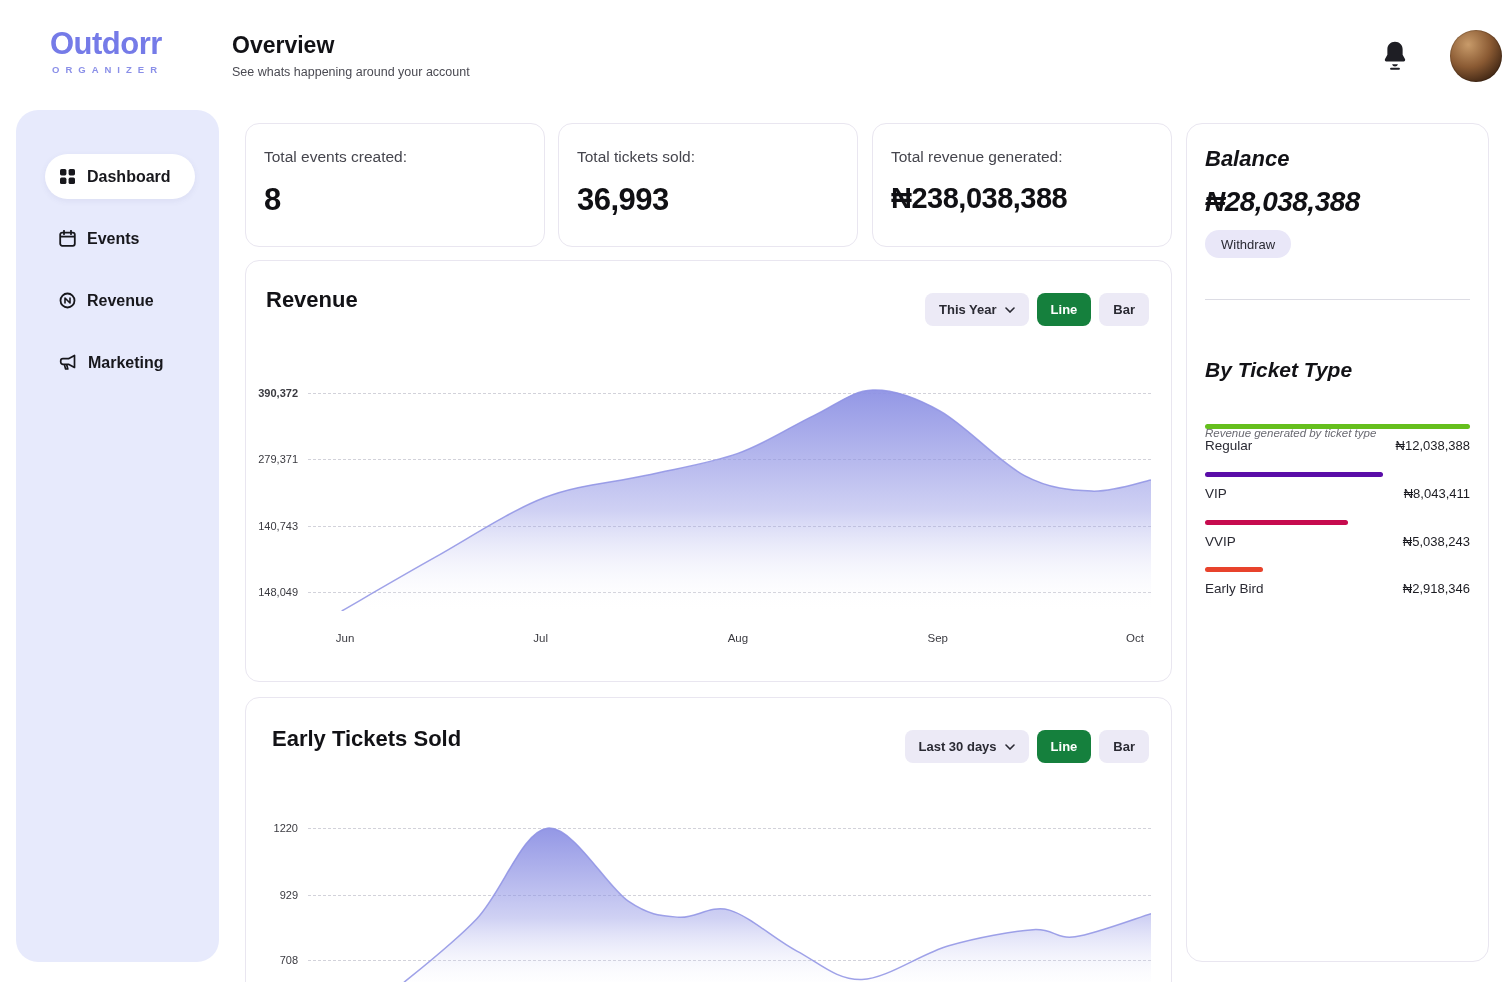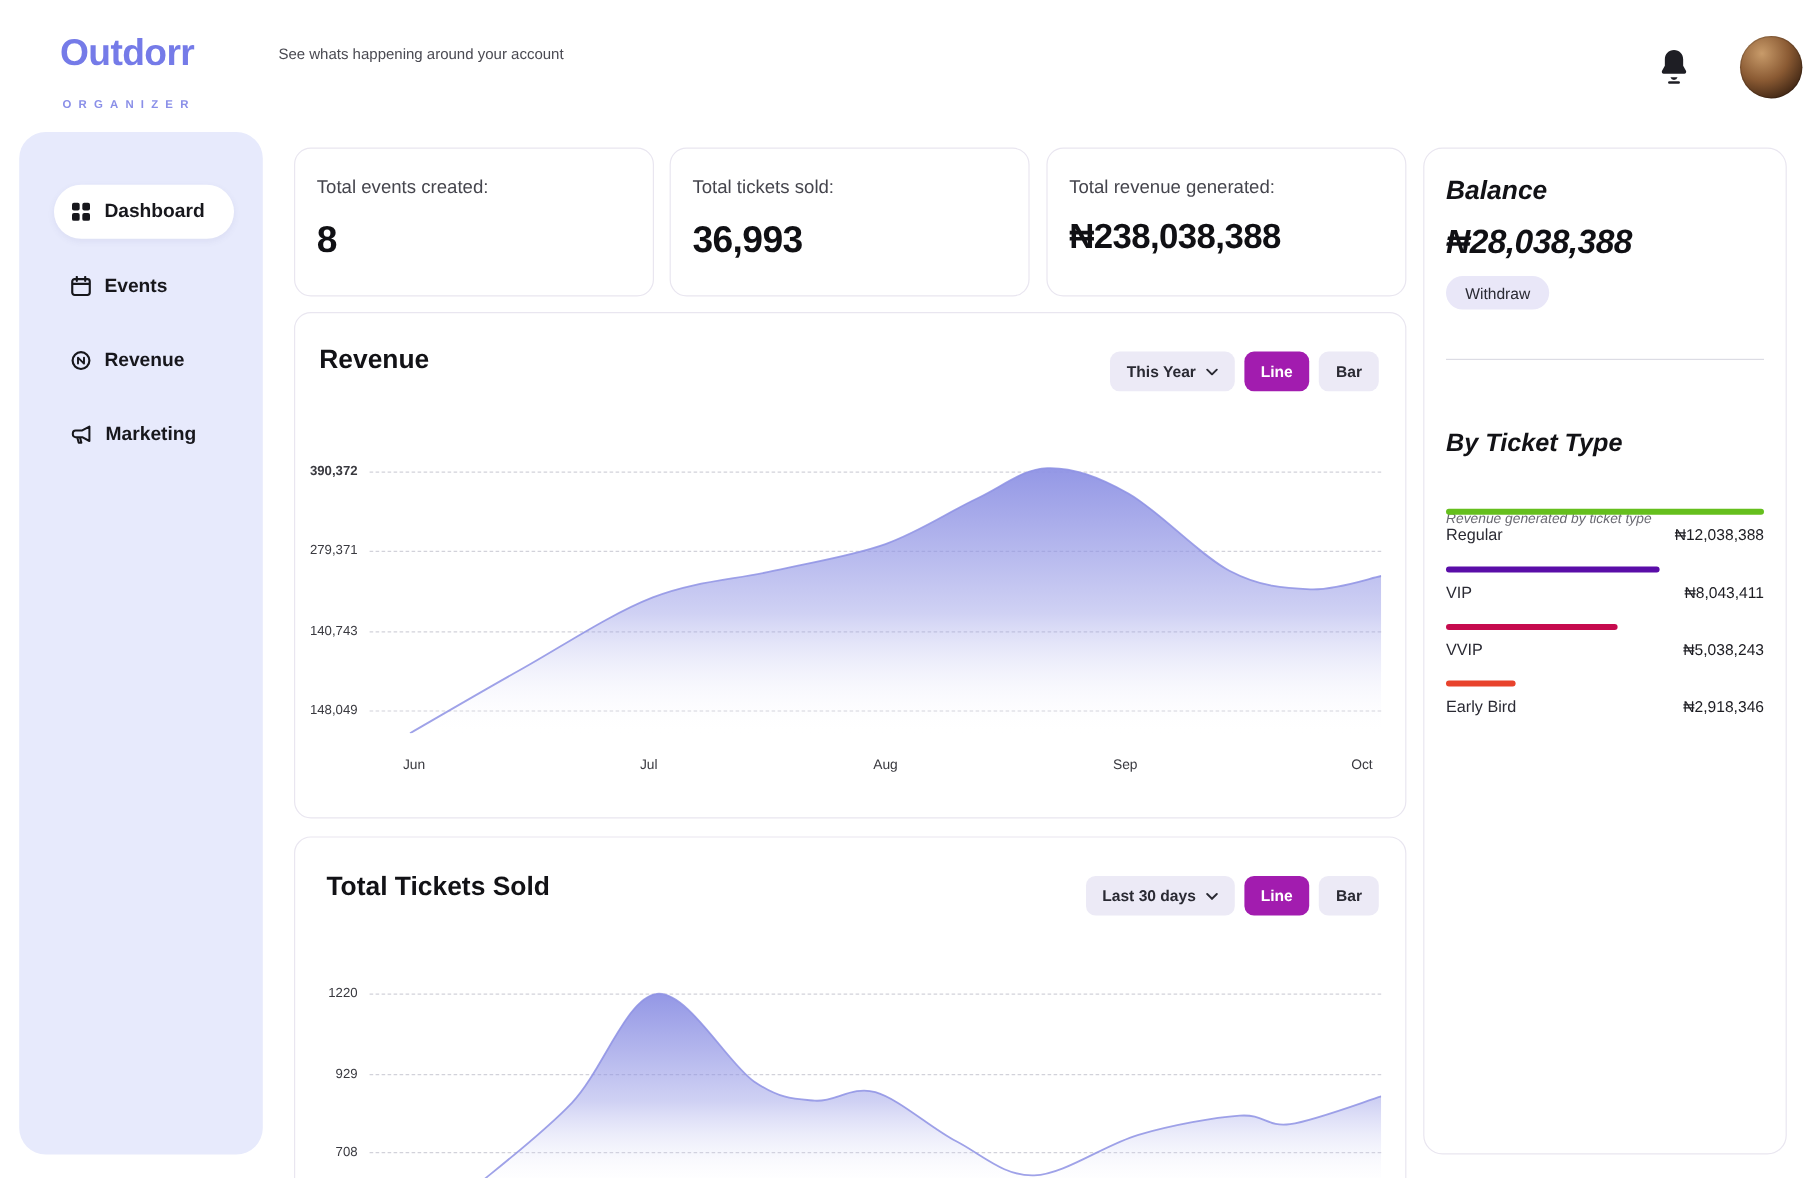--- a/index.html
+++ b/index.html
@@ -4,21 +4,21 @@
 <style>
   *{margin:0;padding:0;box-sizing:border-box;}
   html,body{width:1512px;height:982px;overflow:hidden;background:#fff;
     font-family:"Liberation Sans","DejaVu Sans",sans-serif;color:#17171c;}
   body{position:relative;}
   .abs{position:absolute;}
 
   
   .logo{left:50px;top:26px;}
   .logo-text{font-size:31px;font-weight:800;color:#757be8;letter-spacing:-0.5px;}
-  .logo-sub{font-size:9.5px;letter-spacing:6px;color:#8a8fe8;font-weight:700;margin-top:20px;margin-left:2px;}
+  .logo-sub{font-size:9.5px;letter-spacing:6px;color:#8a8fe8;font-weight:700;margin-top:2px;margin-left:2px;}
   .page-head{left:232px;top:32px;}
   .page-title{font-size:23px;font-weight:800;color:#121216;}
   .page-sub{font-size:12.5px;color:#4a4a52;margin-top:6px;}
   .bell{left:1376px;top:36px;width:38px;height:38px;display:flex;align-items:center;justify-content:center;cursor:pointer;}
   .avatar{left:1450px;top:30px;width:52px;height:52px;border-radius:50%;
     background:radial-gradient(circle at 35% 28%,#c89b6a 0%,#8a5a33 45%,#4a2d18 75%,#241207 100%);
     box-shadow:inset 0 0 0 1px rgba(0,0,0,.15);cursor:pointer;}
 
   
   .sidebar{left:16px;top:110px;width:203px;height:852px;background:#e7eafc;border-radius:22px;}
@@ -29,21 +29,21 @@
 
   
   .card{background:#fff;border:1px solid #e9e6f0;border-radius:14px;}
   .stat-label{position:absolute;left:18px;top:24px;font-size:15.5px;color:#45454d;font-weight:500;}
   .stat-value{position:absolute;left:18px;top:58px;font-size:31px;font-weight:800;color:#101014;letter-spacing:-0.5px;}
 
   .card-title{position:absolute;left:20px;top:26px;font-size:22px;font-weight:800;color:#121216;}
   .controls{position:absolute;right:22px;top:32px;display:flex;gap:8px;align-items:center;}
   .pill{height:33px;display:flex;align-items:center;gap:8px;padding:0 14px;border-radius:8px;
     background:#eceaf6;font-size:13px;font-weight:600;color:#2a2a33;cursor:pointer;white-space:nowrap;}
-  .pill.dark{background:#a21caf;color:#fff;text-align:center;}
+  .pill.dark{background:#15803d;color:#fff;text-align:center;}
 
   
   .plot{position:absolute;}
   .gl{position:absolute;left:0;right:0;border-top:1.5px dashed #d2d2da;}
   .gl .ytick{position:absolute;left:-72px;top:-7px;width:62px;text-align:right;font-size:11px;color:#3a3a40;}
   .chart-canvas{position:absolute;inset:0;}
   .xl{position:absolute;transform:translateX(-50%);font-size:11.5px;color:#3a3a40;}
 
   
   .panel{left:1186px;top:123px;width:303px;height:839px;border-radius:16px;}
@@ -63,20 +63,21 @@
 </style>
 </head>
 <body>
 
 <div class="abs logo">
   <div class="logo-text">Outdorr</div>
   <div class="logo-sub">ORGANIZER</div>
 </div>
 
 <div class="abs page-head">
+  <div class="page-title">Overview</div>
   <div class="page-sub">See whats happening around your account</div>
 </div>
 
 <div class="abs bell">
   <svg width="30" height="32" viewBox="0 0 24 26">
     <path d="M12 2.2c-3.6 0-6.2 2.7-6.2 6.2v4.4l-1.9 3.4c-.5.9.1 2 1.1 2h14c1 0 1.6-1.1 1.1-2l-1.9-3.4V8.4c0-3.5-2.6-6.2-6.2-6.2z" fill="#1e1e24"></path>
     <path d="M9.6 20.6a2.5 2.5 0 0 0 4.8 0z" fill="#1e1e24"></path>
     <rect x="8" y="23.4" width="8" height="1.6" rx="0.8" fill="#1e1e24"></rect>
   </svg>
 </div>
@@ -171,21 +172,21 @@
       </div>
     <span class="xl" style="left:4.4%;top:243px;">Jun</span>
     <span class="xl" style="left:27.6%;top:243px;">Jul</span>
     <span class="xl" style="left:51%;top:243px;">Aug</span>
     <span class="xl" style="left:74.7%;top:243px;">Sep</span>
     <span class="xl" style="left:98.1%;top:243px;">Oct</span>
   </div>
 </div>
 
 <div class="abs card" style="left:245px;top:697px;width:927px;height:400px;">
-  <div class="card-title" style="left:26px;top:28px;">Total Tickets Sold</div>
+  <div class="card-title" style="left:26px;top:28px;">Early Tickets Sold</div>
   <div class="controls">
     <div class="pill">
       <span>Last 30 days</span>
       <svg width="10" height="6" viewBox="0 0 10 6">
           <path d="M1 1l4 4 4-4" fill="none" stroke="#2a2a33" stroke-width="1.6" stroke-linecap="round"></path>
         </svg>
     </div>
     <div class="pill dark">Line</div>
     <div class="pill">Bar</div>
   </div>

